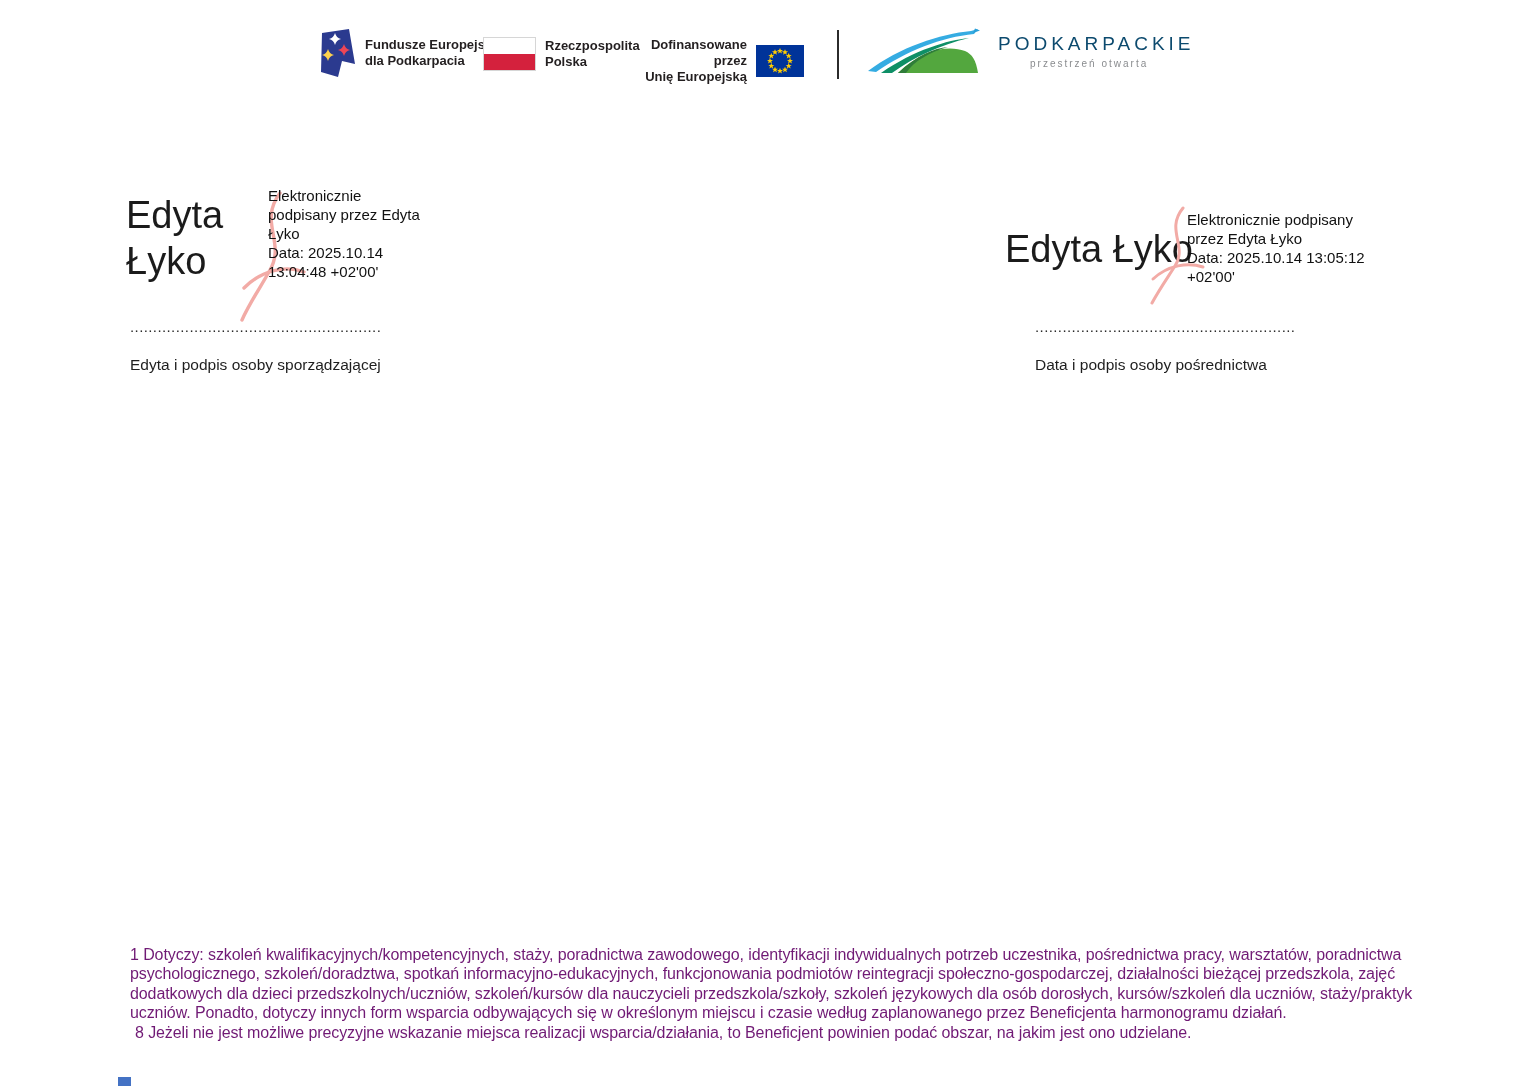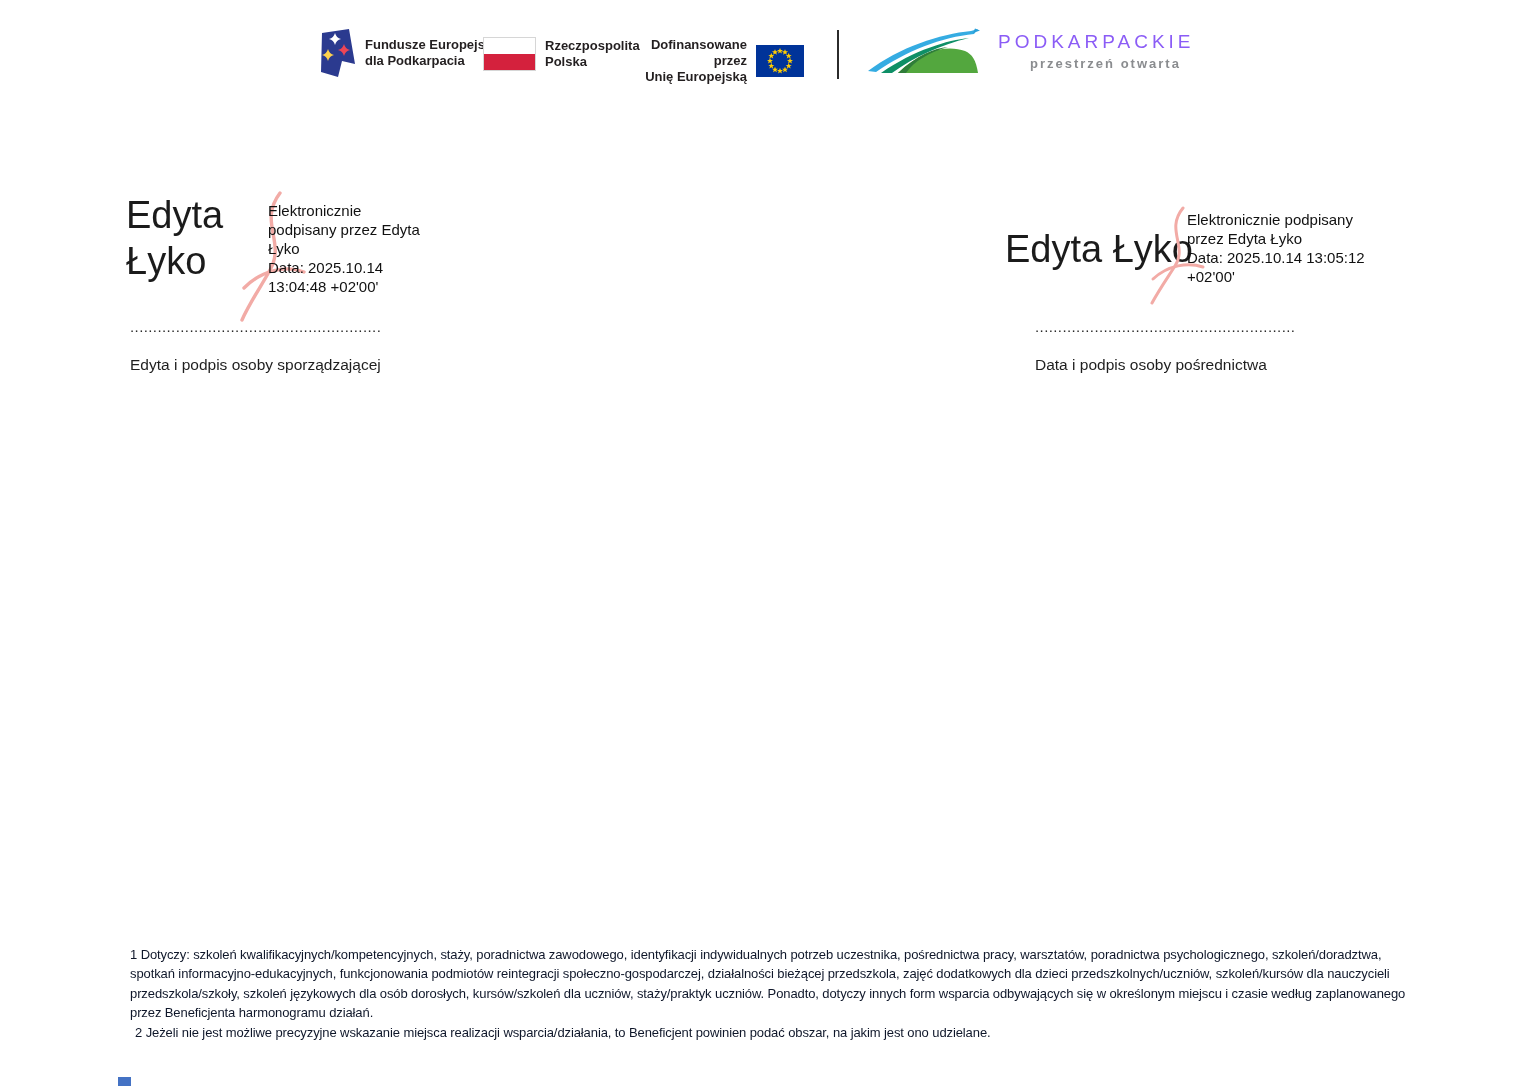--- a/index.html
+++ b/index.html
@@ -19,44 +19,44 @@
   .poland .flag .w { height:50%; background:#ffffff; }
   .poland .flag .r { height:50%; background:#d4213d; }
 
   .eu-cofunded { left:630px; top:37px; }
   .eu-cofunded .logo-label { text-align:right; width:117px; margin-right:9px; }
 
   .hdr-divider { position:absolute; left:837px; top:30px; width:2px; height:49px; background:#2b2b2b; }
 
   .podkarpackie { left:868px; top:28px; }
   .podk-text { margin-left:12px; }
-  .podk-title { font-size:19px; letter-spacing:4px; color:#8b5cf6; font-weight:400; }
-  .podk-tagline { font-size:13px; letter-spacing:2px; color:#8a8c8f; margin-top:3px; margin-left:32px;font-weight:bold; }
+  .podk-title { font-size:19px; letter-spacing:4px; color:#0c4a6e; font-weight:400; }
+  .podk-tagline { font-size:10px; letter-spacing:2px; color:#8a8c8f; margin-top:3px; margin-left:32px; }
 
   
   .sig-name { position:absolute; font-size:38px; line-height:46px; color:#1b1b1b; white-space:pre-line; }
   .sig-cert { position:absolute; font-size:15px; line-height:19px; color:#111; white-space:pre-line; }
   .sig-flourish { position:absolute; }
   .sig-dots { position:absolute; font-size:15px; letter-spacing:0.4px; color:#2a2a2a; }
   .sig-caption { position:absolute; font-size:15.5px; color:#1f1f1f; }
 
   .sig-name-left { left:112px; top:192px;margin-left:14px; }
   .sig-flourish-left { left:240px; top:190px; }
-  .sig-cert-left { left:268px; top:201px; width:155px; }
+  .sig-cert-left { left:268px; top:186px; width:155px; }
   .sig-dots-left { left:130px; top:318px; }
   .sig-caption-left { left:130px; top:356px; }
 
   .sig-name-right { left:1005px; top:226px; }
   .sig-flourish-right { left:1150px; top:206px; }
   .sig-cert-right { left:1187px; top:210px; width:186px; }
   .sig-dots-right { left:1035px; top:318px; }
   .sig-caption-right { left:1035px; top:356px; }
 
   
-  .footnotes { position:absolute; left:130px; top:945px; width:1285px; font-size:13px; line-height:19.4px; letter-spacing:-0.1px; color:#0f172a; }
+  .footnotes { position:absolute; left:130px; top:945px; width:1285px; font-size:16px; line-height:19.4px; letter-spacing:-0.1px; color:#701a75; }
   .footnotes p + p { margin-top:0; }
   .fn2 { padding-left:5px; }
 
   .next-page-fragment { position:absolute; left:118px; top:1077px; width:13px; height:9px; background:#4472c4; }
 </style>
 </head>
 <body>
 
 <div class="page">
 
@@ -148,18 +148,18 @@
     <div class="sig-cert sig-cert-right">Elektronicznie podpisany
 przez Edyta Łyko
 Data: 2025.10.14 13:05:12
 +02'00'</div>
     <div class="sig-dots sig-dots-right">.........................................................</div>
     <div class="sig-caption sig-caption-right">Data i podpis osoby pośrednictwa</div>
   </div>
 
   <div class="footnotes">
     <p class="fn1">1 Dotyczy: szkoleń kwalifikacyjnych/kompetencyjnych, staży, poradnictwa zawodowego, identyfikacji indywidualnych potrzeb uczestnika, pośrednictwa pracy, warsztatów, poradnictwa psychologicznego, szkoleń/doradztwa, spotkań informacyjno-edukacyjnych, funkcjonowania podmiotów reintegracji społeczno-gospodarczej, działalności bieżącej przedszkola, zajęć dodatkowych dla dzieci przedszkolnych/uczniów, szkoleń/kursów dla nauczycieli przedszkola/szkoły, szkoleń językowych dla osób dorosłych, kursów/szkoleń dla uczniów, staży/praktyk uczniów. Ponadto, dotyczy innych form wsparcia odbywających się w określonym miejscu i czasie według zaplanowanego przez Beneficjenta harmonogramu działań.</p>
-    <p class="fn2">2 Jeżeli nie jest możliwe precyzyjne wskazanie miejsca realizacji wsparcia/działania, to Beneficjent powinien podać obszar, na jakim jest ono udzielane.</p>
+    <p class="fn2">8 Jeżeli nie jest możliwe precyzyjne wskazanie miejsca realizacji wsparcia/działania, to Beneficjent powinien podać obszar, na jakim jest ono udzielane.</p>
   </div>
 
   <div class="next-page-fragment"></div>
 
 </div>
 
 </body></html>

